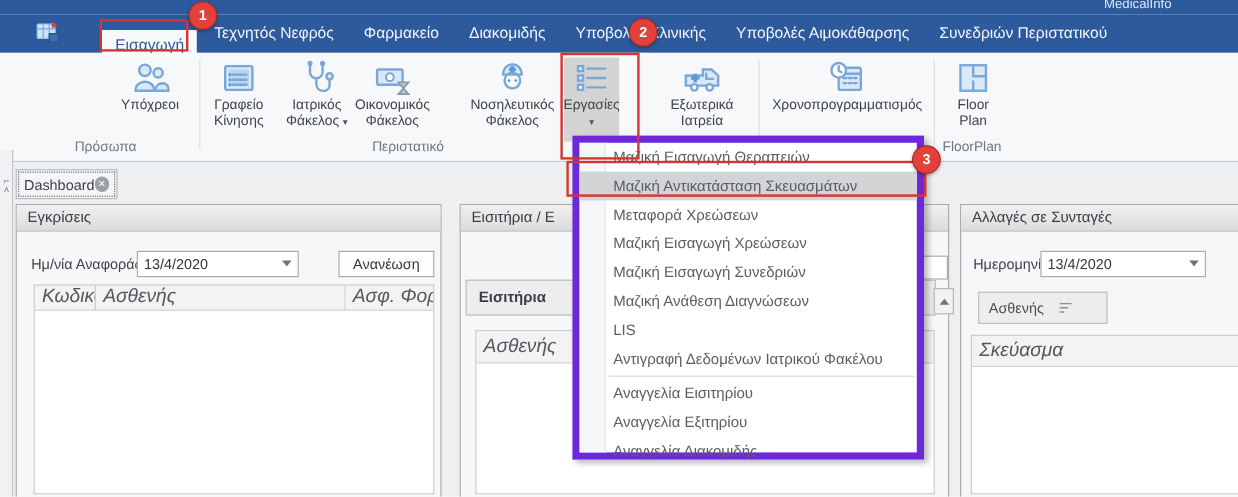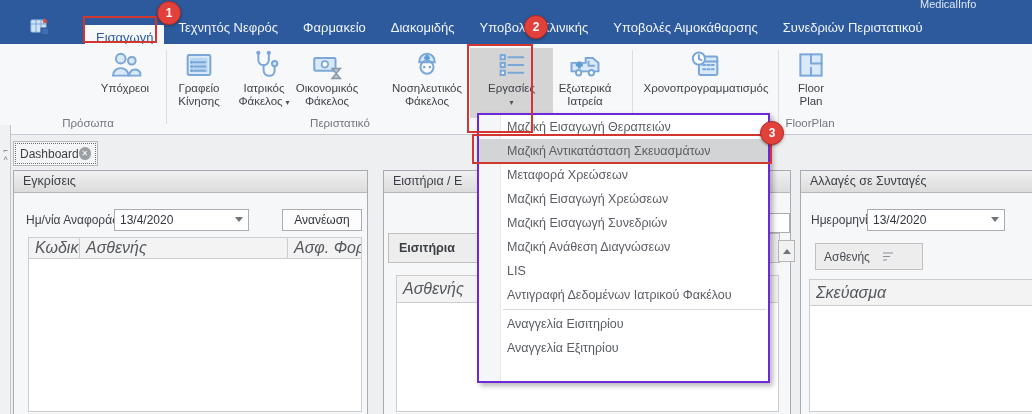--- a/index.html
+++ b/index.html
@@ -63,21 +63,21 @@
           border-bottom:5px solid #6f7479;}
   .groupbtn{position:absolute;background:#ededee;border:1px solid #c0c0c0;box-sizing:border-box;
             display:flex;align-items:center;padding:0 8px;font-size:12px;color:#4a4e54;cursor:pointer;}
   .filterbox{position:absolute;background:#fff;border:1px solid #a9adb2;box-sizing:border-box;}
 
   
   .leftstrip{left:0;top:125px;bottom:0;width:11px;background:#f0f1f3;border-right:1px solid #c2c6cb;box-sizing:border-box;z-index:6;}
   .pinico{position:absolute;left:1px;top:22px;font-size:8px;color:#70757b;line-height:8px;text-align:center;width:9px;}
 
   
-  .menu{left:477px;top:113px;width:293px;height:270px;background:#fff;border:2px solid #6d28d9;
+  .menu{left:477px;top:113px;width:293px;height:270px;background:#fff;border:6px solid #6d28d9;
         box-sizing:border-box;box-shadow:3px 3px 5px rgba(0,0,0,.28);z-index:40;}
   .mgutter{position:absolute;left:0;top:0;bottom:0;width:21px;background:#f5f6f7;border-right:1px solid #e7e7e7;}
   .mitem{position:relative;height:24px;line-height:24px;padding-left:28px;font-size:12.5px;color:#5a5e64;
          white-space:nowrap;cursor:pointer;}
   .mitem.hl{background:#d3d4d5;}
   .msep{height:1px;background:#d9d9d9;margin:2px 2px 2px 24px;}
 
   
   .ann{position:absolute;border:2px solid #d3362f;box-sizing:border-box;z-index:50;pointer-events:none;}
   .badge{position:absolute;width:24px;height:24px;border-radius:50%;background:#e2403a;border:1px solid #b02c27;
@@ -170,21 +170,21 @@
       <span class="ricon"><svg viewBox="0 0 24 24">
             <path class="fl" d="M6.5 10c0-3.6 2.4-6 5.5-6s5.5 2.4 5.5 6z"></path>
             <path d="M11 5h2v1h1v2h-1v1h-2V8h-1V6h1z" fill="#5b9bd5"></path>
             <circle class="st" cx="12" cy="13.5" r="4.6"></circle>
             <circle class="ac" cx="10" cy="13.5" r=".8"></circle>
             <circle class="ac" cx="14" cy="13.5" r=".8"></circle>
           </svg></span>
       <div class="rlbl"><span>Νοσηλευτικός</span><br><span>Φάκελος</span></div>
     </div>
 
-    <div class="rbtn pressed" style="left:470px;width:83px">
+    <div class="rbtn pressed" style="left:470px;width:46px">
       <span class="ricon"><svg viewBox="0 0 24 24">
             <rect class="fl" x="4" y="5" width="3" height="3"></rect>
             <path class="st" d="M9.5 6.5H20"></path>
             <rect class="fl" x="4" y="10.5" width="3" height="3"></rect>
             <path class="st" d="M9.5 12H20"></path>
             <rect x="4" y="16" width="3" height="3" fill="#fff" stroke="#7aa7d8" stroke-width="1.4"></rect>
             <path class="st" d="M9.5 17.5H20"></path>
           </svg></span>
       <div class="rlbl"><span>Εργασίες</span><br><span class="arr alone">▾</span></div>
     </div>
@@ -286,20 +286,21 @@
     <div class="mitem hl">Μαζική Αντικατάσταση Σκευασμάτων</div>
     <div class="mitem">Μεταφορά Χρεώσεων</div>
     <div class="mitem">Μαζική Εισαγωγή Χρεώσεων</div>
     <div class="mitem">Μαζική Εισαγωγή Συνεδριών</div>
     <div class="mitem">Μαζική Ανάθεση Διαγνώσεων</div>
     <div class="mitem">LIS</div>
     <div class="mitem">Αντιγραφή Δεδομένων Ιατρικού Φακέλου</div>
     <div class="msep"></div>
     <div class="mitem">Αναγγελία Εισιτηρίου</div>
     <div class="mitem">Αναγγελία Εξιτηρίου</div>
+    <div class="mitem">Αναγγελία Διακομιδής</div>
   </div>
 
   <div class="ann" style="left:83px;top:16px;width:74px;height:27px"></div>
   <div class="ann" style="left:467px;top:44px;width:66px;height:89px"></div>
   <div class="ann" style="left:472px;top:134px;width:300px;height:30px"></div>
   <div class="badge" style="left:157px;top:1px">1</div>
   <div class="badge" style="left:524px;top:15px">2</div>
   <div class="badge" style="left:760px;top:121px">3</div>
 
 </div>

